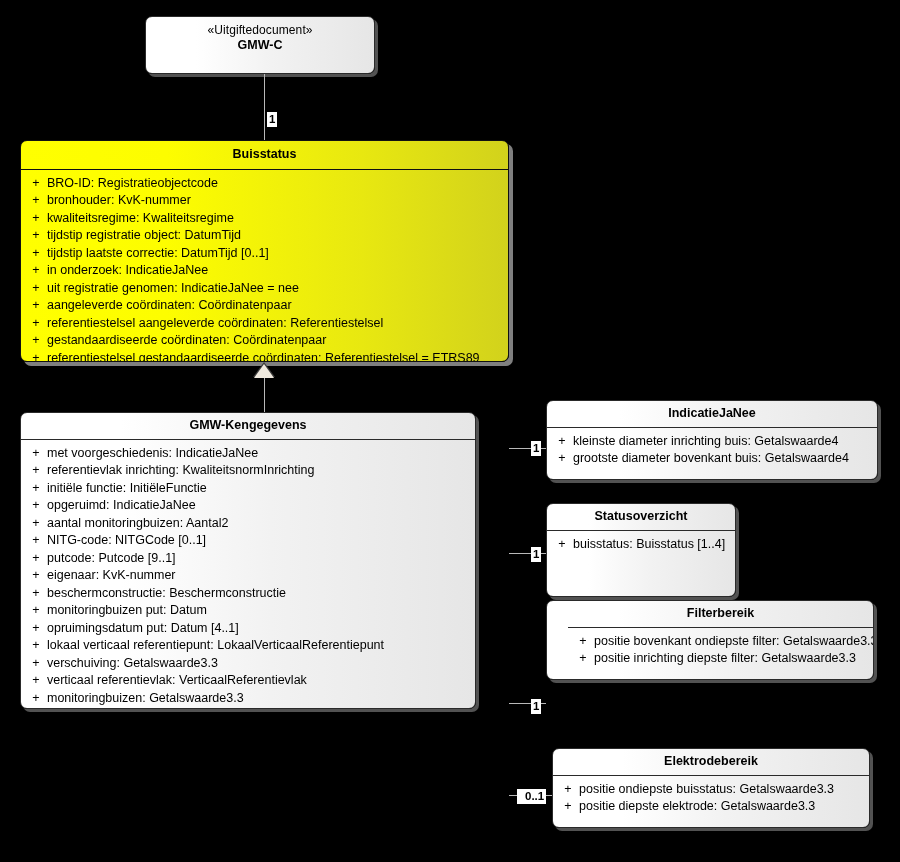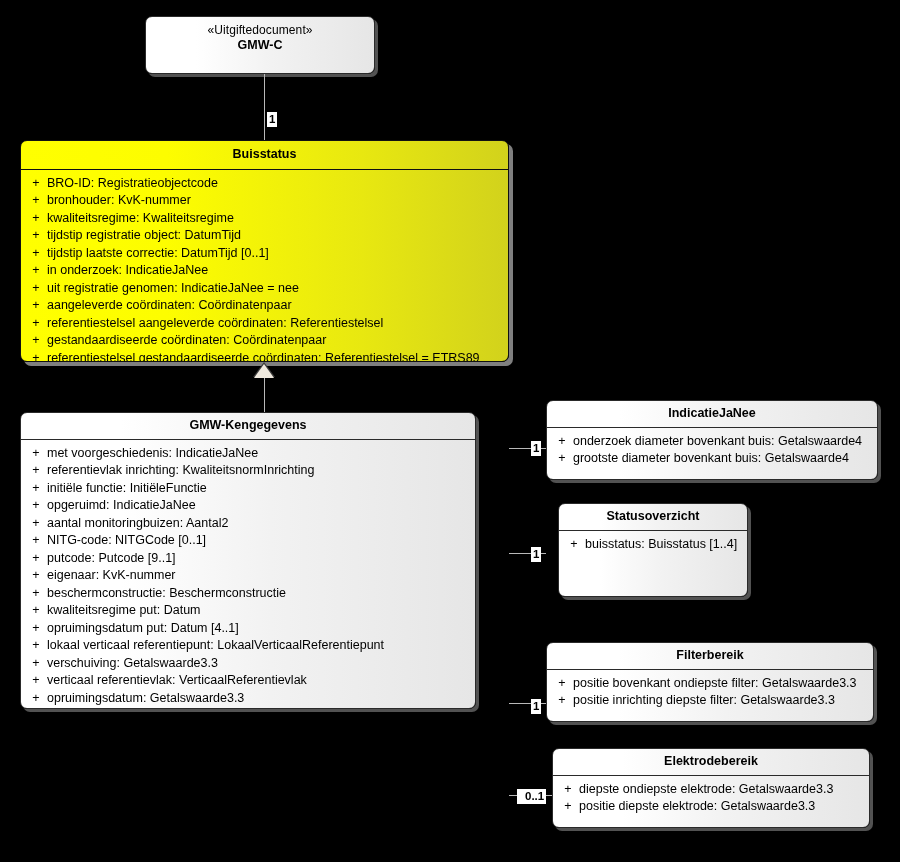--- a/index.html
+++ b/index.html
@@ -222,81 +222,81 @@
         <div class="attr-row">
           <span class="attr-vis">+</span>
           <span class="attr-text">eigenaar: KvK-nummer</span>
         </div>
         <div class="attr-row">
           <span class="attr-vis">+</span>
           <span class="attr-text">beschermconstructie: Beschermconstructie</span>
         </div>
         <div class="attr-row">
           <span class="attr-vis">+</span>
-          <span class="attr-text">kwaliteitsregime put: Datum</span>
+          <span class="attr-text">monitoringbuizen put: Datum</span>
         </div>
         <div class="attr-row">
           <span class="attr-vis">+</span>
           <span class="attr-text">opruimingsdatum put: Datum [4..1]</span>
         </div>
         <div class="attr-row">
           <span class="attr-vis">+</span>
           <span class="attr-text">lokaal verticaal referentiepunt: LokaalVerticaalReferentiepunt</span>
         </div>
         <div class="attr-row">
           <span class="attr-vis">+</span>
           <span class="attr-text">verschuiving: Getalswaarde3.3</span>
         </div>
         <div class="attr-row">
           <span class="attr-vis">+</span>
           <span class="attr-text">verticaal referentievlak: VerticaalReferentievlak</span>
         </div>
         <div class="attr-row">
           <span class="attr-vis">+</span>
-          <span class="attr-text">opruimingsdatum: Getalswaarde3.3</span>
+          <span class="attr-text">monitoringbuizen: Getalswaarde3.3</span>
         </div>
       </div>
   </div>
 
   <div class="conn h" style="left:509px; top:448px; width:37px;"></div>
   <div class="conn h" style="left:509px; top:553px; width:37px;"></div>
   <div class="conn h" style="left:509px; top:703px; width:37px;"></div>
   <div class="conn h" style="left:509px; top:795px; width:43px;"></div>
 
   <div class="uml-box" style="left:546px; top:400px; width:332px; height:80px;">
     <div class="uml-head">
       <span>IndicatieJaNee</span>
     </div>
     <div class="uml-body" id="attrs-diameterbereik">
         <div class="attr-row">
           <span class="attr-vis">+</span>
-          <span class="attr-text">onderzoek diameter bovenkant buis: Getalswaarde4</span>
+          <span class="attr-text">kleinste diameter inrichting buis: Getalswaarde4</span>
         </div>
         <div class="attr-row">
           <span class="attr-vis">+</span>
           <span class="attr-text">grootste diameter bovenkant buis: Getalswaarde4</span>
         </div>
       </div>
   </div>
   <div class="mult" style="left:531px; top:441px;">1</div>
 
-  <div class="uml-box" style="left:546px; top:503px; width:190px; height:94px;margin-left:12px;">
+  <div class="uml-box" style="left:546px; top:503px; width:190px; height:94px;">
     <div class="uml-head">
       <span>Statusoverzicht</span>
     </div>
     <div class="uml-body" id="attrs-statusoverzicht">
         <div class="attr-row">
           <span class="attr-vis">+</span>
           <span class="attr-text">buisstatus: Buisstatus [1..4]</span>
         </div>
       </div>
   </div>
   <div class="mult" style="left:531px; top:547px;">1</div>
 
-  <div class="uml-box" style="left:546px; top:642px; width:328px; height:80px;">
+  <div class="uml-box" style="left:546px; top:600px; width:328px; height:80px;padding-left:21px;">
     <div class="uml-head">
       <span>Filterbereik</span>
     </div>
     <div class="uml-body" id="attrs-filterbereik">
         <div class="attr-row">
           <span class="attr-vis">+</span>
           <span class="attr-text">positie bovenkant ondiepste filter: Getalswaarde3.3</span>
         </div>
         <div class="attr-row">
           <span class="attr-vis">+</span>
@@ -306,21 +306,21 @@
   </div>
   <div class="mult" style="left:531px; top:699px;">1</div>
 
   <div class="uml-box" style="left:552px; top:748px; width:318px; height:80px;">
     <div class="uml-head">
       <span>Elektrodebereik</span>
     </div>
     <div class="uml-body" id="attrs-elektrodebereik">
         <div class="attr-row">
           <span class="attr-vis">+</span>
-          <span class="attr-text">diepste ondiepste elektrode: Getalswaarde3.3</span>
+          <span class="attr-text">positie ondiepste buisstatus: Getalswaarde3.3</span>
         </div>
         <div class="attr-row">
           <span class="attr-vis">+</span>
           <span class="attr-text">positie diepste elektrode: Getalswaarde3.3</span>
         </div>
       </div>
   </div>
   <div class="mult" style="left:517px; top:789px;padding-left:8px;">0..1</div>
 
 </div>

